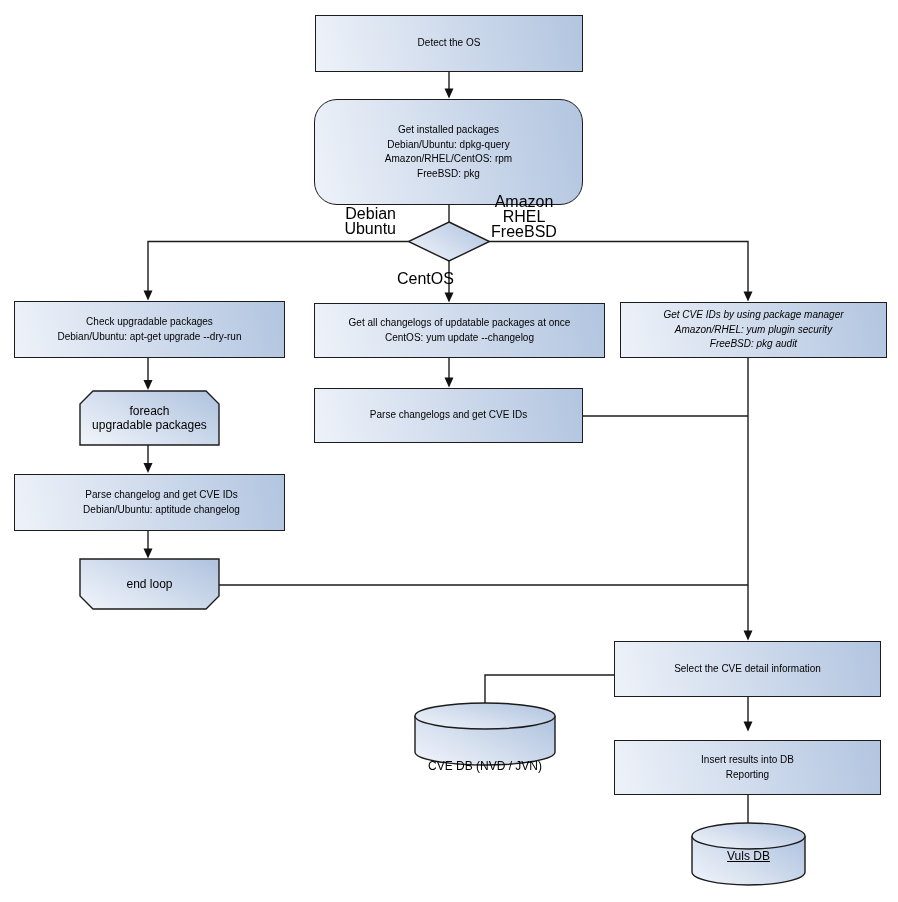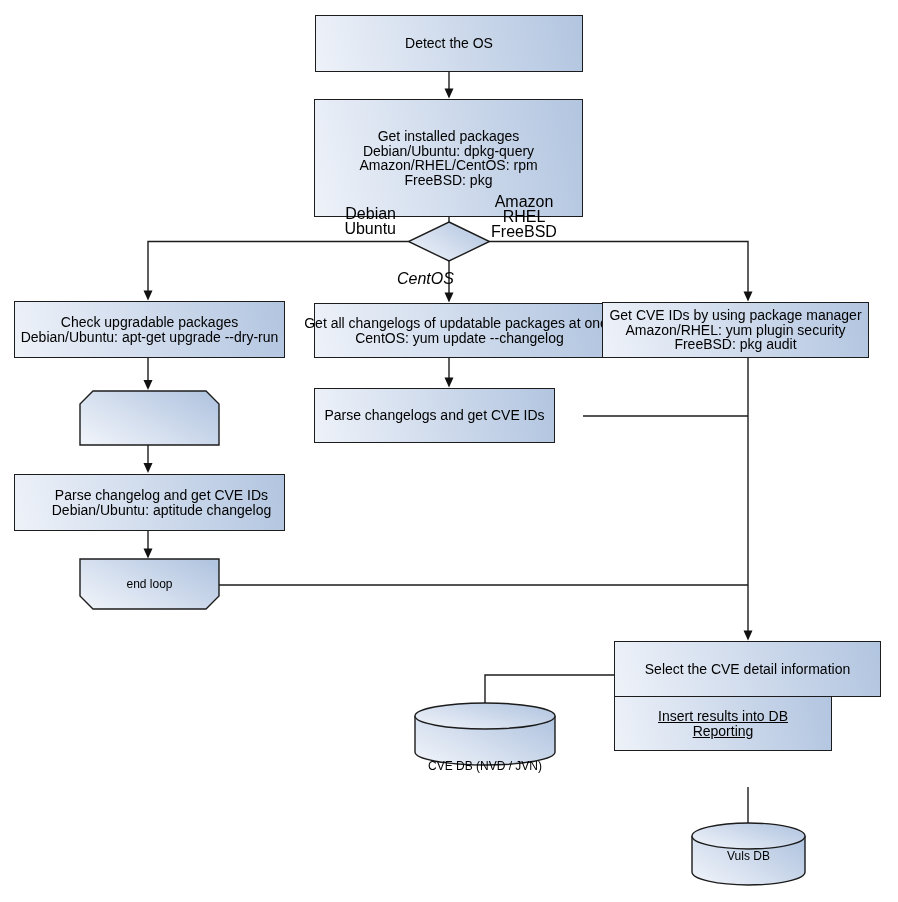--- a/index.html
+++ b/index.html
@@ -8,48 +8,48 @@
     font-family:"Liberation Sans","DejaVu Sans",sans-serif;color:#000;
   }
   svg.wires{position:absolute;left:0;top:0;}
   .ln{stroke:#1c1c1c;stroke-width:1.4;fill:none;}
   .ah{fill:#111;stroke:none;}
   .shape{stroke:#1c1c1c;stroke-width:1.4;fill:url(#gfill);}
   .node{
     position:absolute;display:flex;align-items:center;justify-content:center;
     background:linear-gradient(78deg,#eef2f9 0%,#b2c5e0 100%);
     border:1.4px solid #1c1c1c;box-sizing:border-box;
-    font-size:14px;line-height:14.5px;text-align:center;white-space:pre;
+    font-size:10px;line-height:14.5px;text-align:center;white-space:pre;
   }
   .shape-label{
     position:absolute;display:flex;align-items:center;justify-content:center;
     font-size:12px;line-height:14.5px;text-align:center;white-space:pre;
   }
   .edge-label{
     position:absolute;font-size:16px;line-height:15px;white-space:pre;
   }
   
   #n-detect   {left:315px;top:15px; width:268px;height:57px;}
-  #n-install  {left:314px;top:99px; width:269px;height:118px;}
+  #n-install  {left:314px;top:99px; width:269px;height:106px;border-radius:23px;}
   #n-check    {left:14px; top:301px;width:271px;height:57px;text-align:center;}
   #n-parseL   {left:14px; top:474px;width:271px;height:57px;padding-left:24px;}
   #n-chlogs   {left:314px;top:303px;width:291px;height:55px;}
-  #n-parseM   {left:314px;top:388px;width:241px;height:55px;}
-  #n-cveids   {left:602px;top:302px;width:267px;height:56px;}
+  #n-parseM   {left:314px;top:388px;width:269px;height:55px;}
+  #n-cveids   {left:620px;top:302px;width:267px;height:56px;font-style:italic;}
   #n-select   {left:614px;top:641px;width:267px;height:56px;text-align:right;}
-  #n-insert   {left:614px;top:696px;width:218px;height:55px;text-decoration:underline;}
+  #n-insert   {left:614px;top:740px;width:267px;height:55px;}
   
   #l-foreach  {left:80px; top:397px;width:139px;height:42px;}
   #l-endloop  {left:80px; top:565px;width:139px;height:38px;}
   #l-cvedb    {left:415px;top:725px;width:140px;height:28px;margin-top:27px;}
-  #l-vulsdb   {left:692px;top:843px;width:113px;height:26px;}
+  #l-vulsdb   {left:692px;top:843px;width:113px;height:26px;text-decoration:underline;}
   
   #e-debian   {left:300px;top:206px;width:96px; text-align:right;}
   #e-amazon   {left:464px;top:194px;width:120px;text-align:center;}
-  #e-centos   {left:397px;top:271px;width:60px; text-align:left;font-style:italic;}
+  #e-centos   {left:397px;top:271px;width:60px; text-align:left;}
 </style>
 </head>
 <body>
 
 <div class="canvas">
 
   <svg class="wires" width="898" height="902" viewBox="0 0 898 902">
     <defs>
       <linearGradient id="gfill" x1="0" y1="0.85" x2="1" y2="0.15">
         <stop offset="0" stop-color="#eef2f9"></stop>
@@ -113,20 +113,22 @@
   <div class="node" id="n-chlogs">Get all changelogs of updatable packages at once
 CentOS: yum update --changelog</div>
   <div class="node" id="n-parseM">Parse changelogs and get CVE IDs</div>
   <div class="node" id="n-cveids">Get CVE IDs by using package manager
 Amazon/RHEL: yum plugin security
 FreeBSD: pkg audit</div>
   <div class="node" id="n-select">Select the CVE detail information</div>
   <div class="node" id="n-insert">Insert results into DB
 Reporting</div>
 
+  <div class="shape-label" id="l-foreach">foreach
+upgradable packages</div>
   <div class="shape-label" id="l-endloop">end loop</div>
   <div class="shape-label" id="l-cvedb">CVE DB (NVD / JVN)</div>
   <div class="shape-label" id="l-vulsdb">Vuls DB</div>
 
   <div class="edge-label" id="e-debian">Debian
 Ubuntu</div>
   <div class="edge-label" id="e-amazon">Amazon
 RHEL
 FreeBSD</div>
   <div class="edge-label" id="e-centos">CentOS</div>

